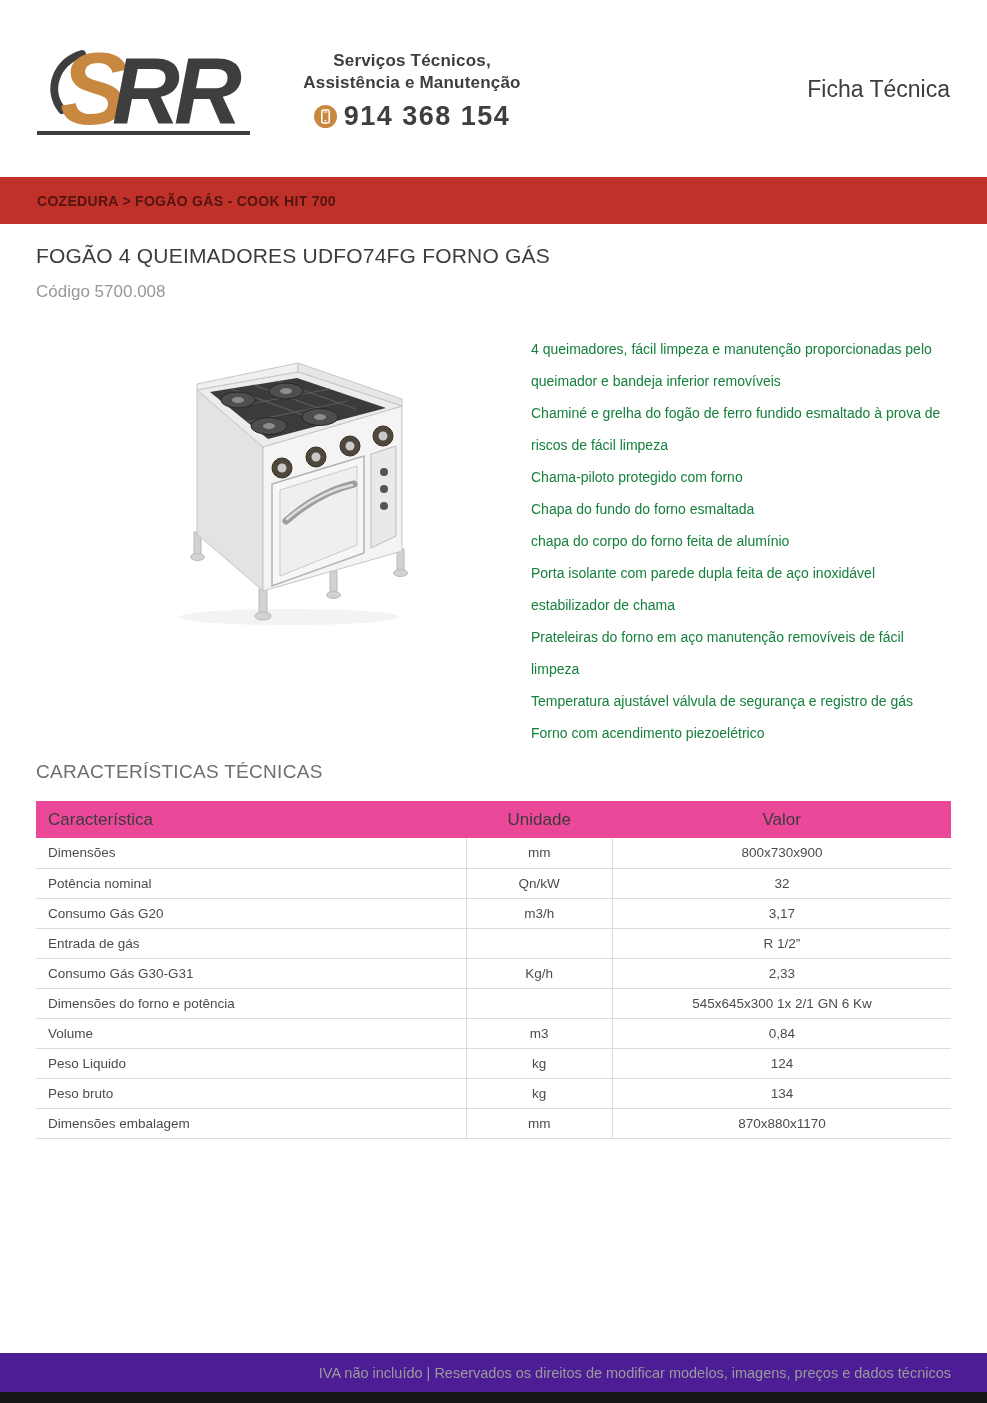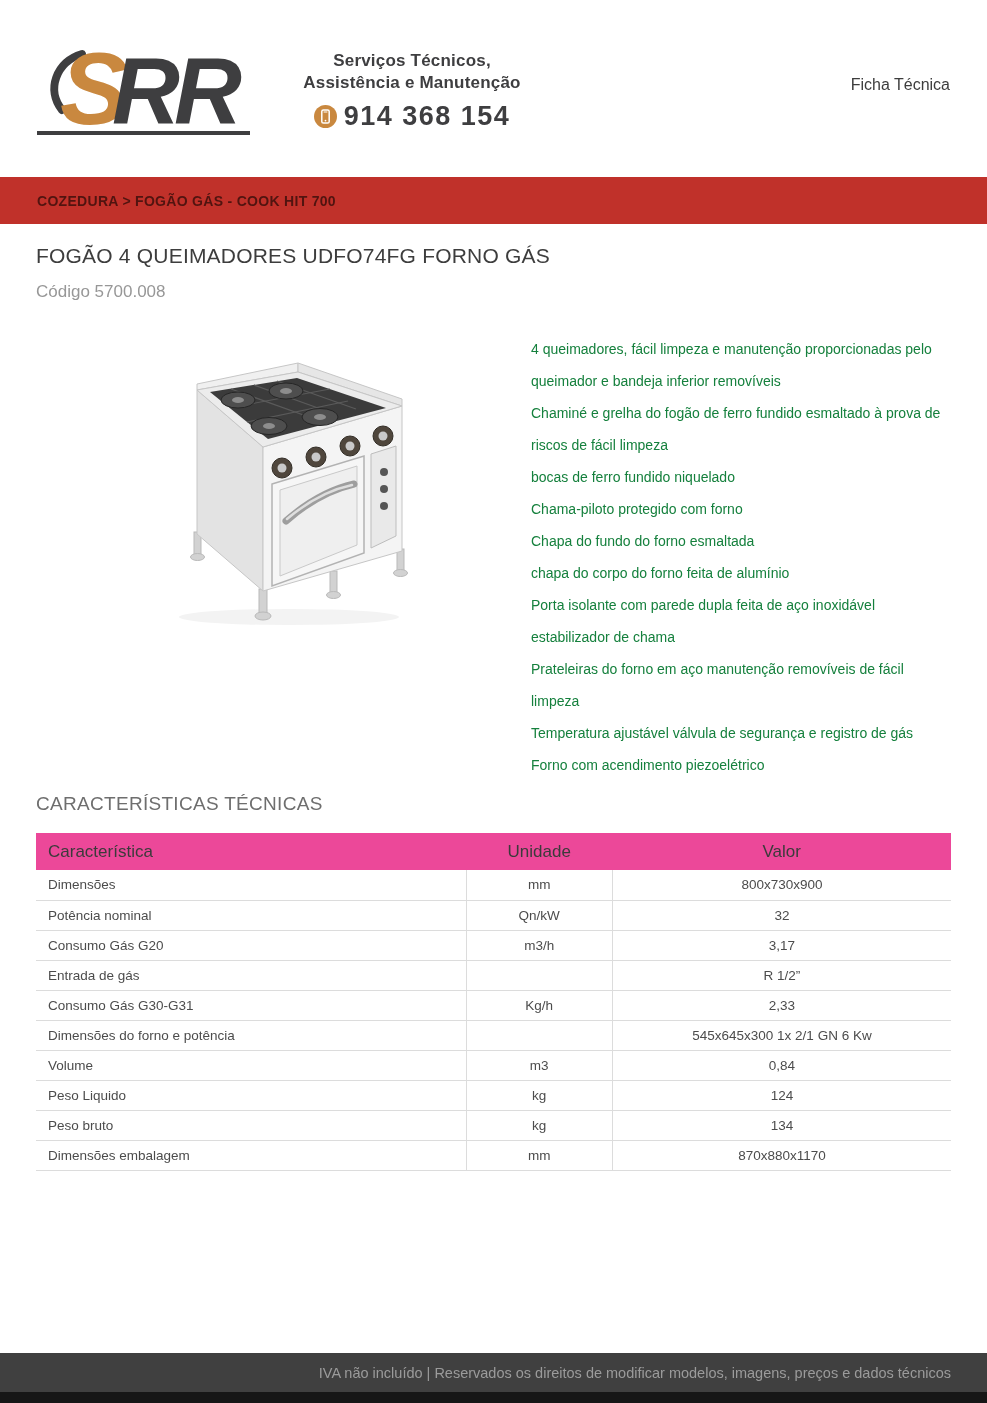--- a/index.html
+++ b/index.html
@@ -8,21 +8,21 @@
     width:987px; height:1403px; position:relative; overflow:hidden;
     font-family:"Liberation Sans", sans-serif; color:#3d3d3d;
   }
   
   .header { position:relative; height:177px; background:#fff; }
   .logo { position:absolute; left:36px; top:34px; width:218px; height:104px; }
   .contact { position:absolute; left:298px; top:50px; width:228px; text-align:center; color:#3e3e40; }
   .contact .tagline { font-size:17px; font-weight:bold; line-height:22px; letter-spacing:0.2px; }
   .phone-row { display:flex; align-items:center; justify-content:center; gap:7px; margin-top:7px; }
   .phone-number { font-size:27px; font-weight:bold; letter-spacing:1.5px; color:#3e3e40; }
-  .ficha { position:absolute; right:37px; top:76px; font-size:16px; color:#3d3d3d; }
+  .ficha { position:absolute; right:37px; top:76px; font-size:23px; color:#3d3d3d; }
   
   .breadcrumb-bar { height:47px; background:var(--accent,#c0312a); display:flex; align-items:center; padding-left:37px; }
   .breadcrumb { font-size:14px; font-weight:600; color:#511410; letter-spacing:0.3px; cursor:pointer; }
   
   .main { padding:0 36px; }
   .title { margin-top:20px; font-size:21px; font-weight:400; color:#3d3d3d; letter-spacing:0.2px; }
   .code { margin-top:14px; font-size:17px; color:#979797; }
   .product-row { display:flex; margin-top:26px; align-items:flex-start; }
   .image-wrap { width:280px; height:302px; margin-left:98px; flex:none; }
   .features { margin-left:auto; width:420px; list-style:none; font-size:14px; color:#15803d; line-height:32px; padding-top:5px; }
@@ -31,21 +31,21 @@
   table.specs { width:100%; margin-top:18px; border-collapse:collapse; }
   .specs thead th { background:#ec4899; font-weight:400; font-size:17px; color:#3b3b3b; height:37px; padding:6px 10px; }
   .specs thead th:first-child { text-align:left; padding-left:12px; width:47%; }
   .specs thead th:nth-child(2) { width:16%; text-align:center; }
   .specs thead th:nth-child(3) { width:37%; text-align:center; }
   .specs tbody td { height:30px; font-size:13.5px; color:#4c4c4c; padding:5px 10px; border-bottom:1px solid #dcdcdc; background:#fff; }
   .specs tbody td:first-child { padding-left:12px; }
   .specs tbody td:nth-child(2), .specs tbody td:nth-child(3) { text-align:center; border-left:1px solid #dcdcdc; }
   
   .footer { position:absolute; left:0; right:0; bottom:0; }
-  .footer-bar { height:39px; background:#404040; display:flex; align-items:center; justify-content:flex-end; padding-right:36px; font-size:14.5px; color:#9b9b9b; }
+  .footer-bar { height:39px; background:#4c1d95; display:flex; align-items:center; justify-content:flex-end; padding-right:36px; font-size:14.5px; color:#9b9b9b; }
   .footer-black { height:11px; background:#161616; }
 </style>
 </head>
 <body>
 
 <div class="header">
   <svg class="logo" viewBox="0 0 218 104">
     <path d="M46,20 C20,28 10,56 26,76" stroke="#3e3e40" stroke-width="8" fill="none" stroke-linecap="round"></path>
     <text x="24" y="90" font-size="102" font-weight="bold" font-style="italic" fill="#c9883f">S</text>
     <text x="76" y="90" font-size="94" font-weight="bold" font-style="italic" fill="#3e3e40" letter-spacing="-6">RR</text>
@@ -137,21 +137,20 @@
 
         <polygon points="237,125 262,117 262,207 237,219" fill="#e9e9e9" stroke="#bdbdbd" stroke-width="1"></polygon>
         <circle cx="250" cy="143" r="4" fill="#555555"></circle>
         <circle cx="250" cy="160" r="4" fill="#555555"></circle>
         <circle cx="250" cy="177" r="4" fill="#555555"></circle>
       </svg>
     </div>
     <ul class="features">
         <li>4 queimadores, fácil limpeza e manutenção proporcionadas pelo queimador e bandeja inferior removíveis</li>
         <li>Chaminé e grelha do fogão de ferro fundido esmaltado à prova de riscos de fácil limpeza</li>
-        <li>bocas de ferro fundido niquelado</li>
         <li>Chama-piloto protegido com forno</li>
         <li>Chapa do fundo do forno esmaltada</li>
         <li>chapa do corpo do forno feita de alumínio</li>
         <li>Porta isolante com parede dupla feita de aço inoxidável</li>
         <li>estabilizador de chama</li>
         <li>Prateleiras do forno em aço manutenção removíveis de fácil limpeza</li>
         <li>Temperatura ajustável válvula de segurança e registro de gás</li>
         <li>Forno com acendimento piezoelétrico</li>
       </ul>
   </div>

